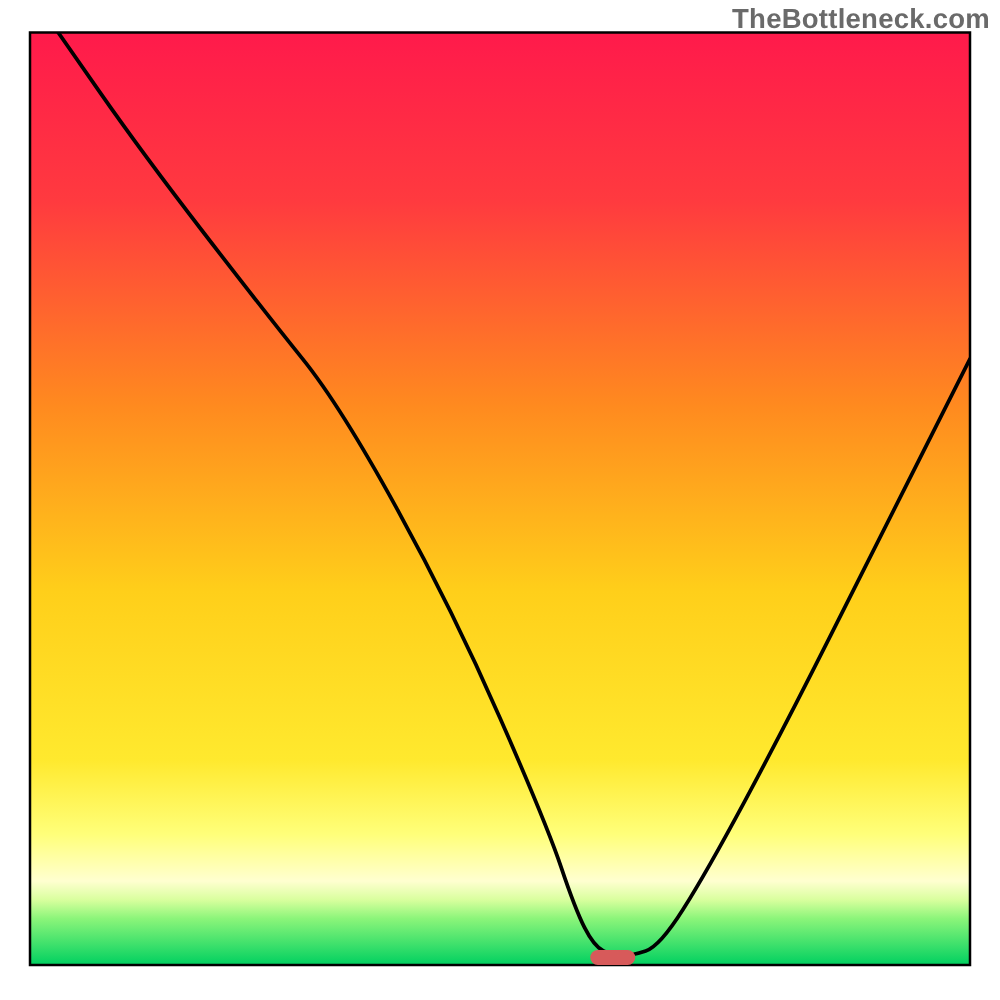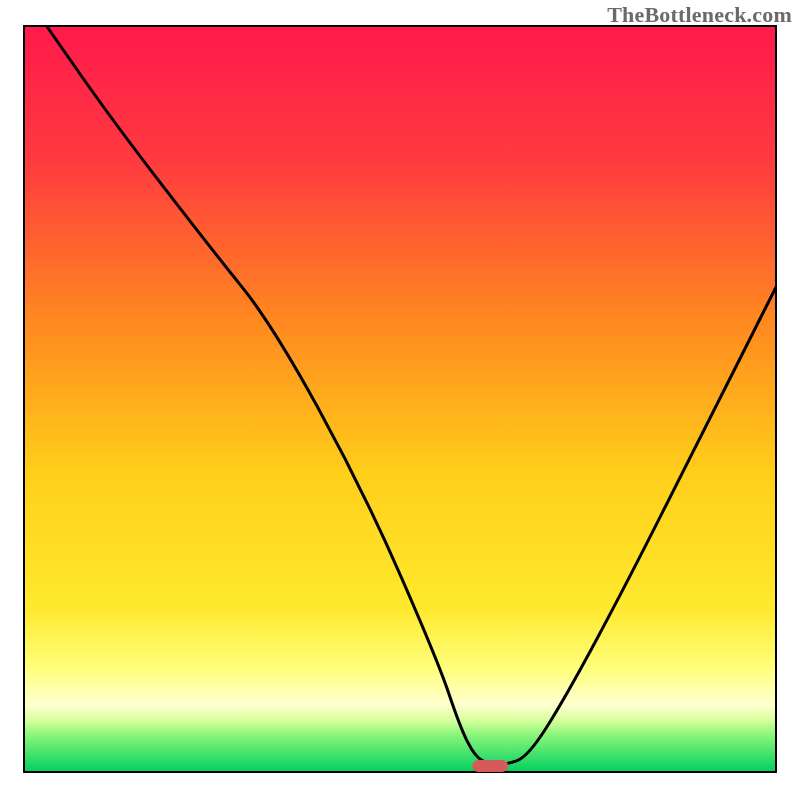--- a/index.html
+++ b/index.html
@@ -7,21 +7,20 @@
     padding: 0;
     width: 800px;
     height: 800px;
     background: #ffffff;
     font-family: Arial, Helvetica, sans-serif;
   }
   .chart-wrap {
     position: relative;
     width: 800px;
     height: 800px;
-    font-family: Liberation Serif, serif;
   }
   .watermark {
     position: absolute;
     top: 2px;
     right: 8px;
     font-size: 22px;
     font-weight: 600;
     color: #6a6a6a;
     letter-spacing: 0.2px;
     z-index: 20;

